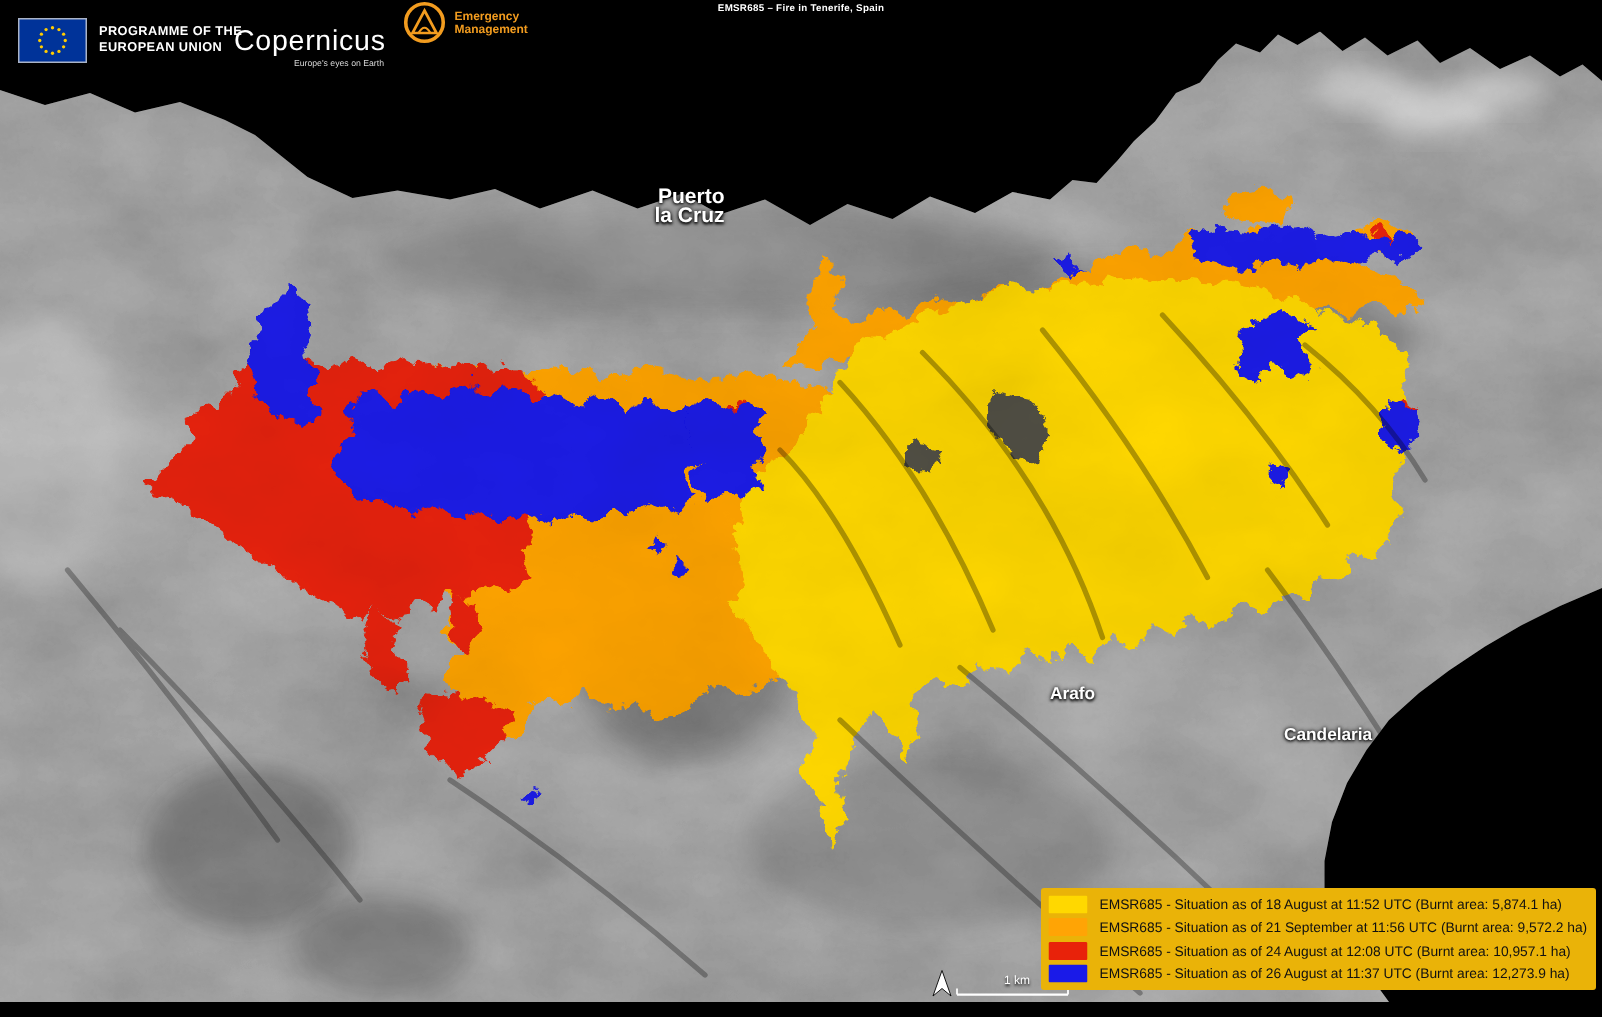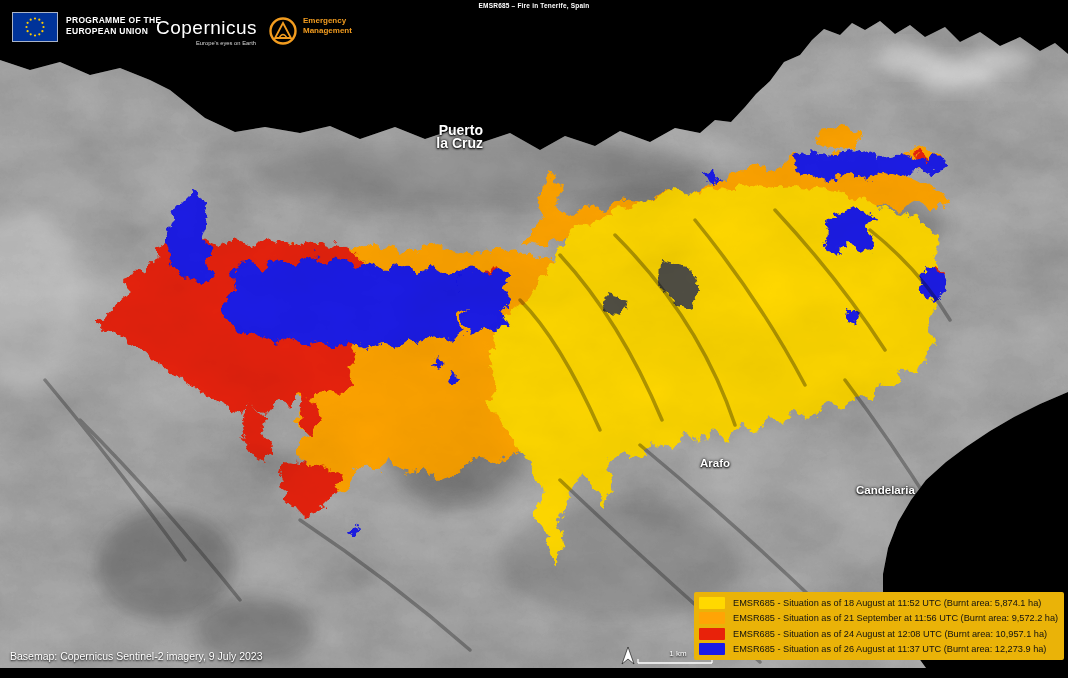--- a/index.html
+++ b/index.html
@@ -6,21 +6,21 @@
   #stage{position:relative;width:1068px;height:668px;background:#000;overflow:hidden;
          font-family:"Liberation Sans",sans-serif;}
   #stage svg.map{position:absolute;left:0;top:0;}
   .abs{position:absolute;}
   
   .eu-flag{left:12px;top:12px;}
   .program-text{left:66px;top:15px;color:#fff;font-size:8.5px;font-weight:bold;line-height:10.5px;letter-spacing:.3px;}
   .copernicus{left:156px;top:17px;width:100px;color:#fff;}
   .copernicus .name{font-size:19px;font-weight:400;letter-spacing:.5px;}
   .copernicus .tagline{font-size:5.8px;color:#d8d8d8;text-align:right;margin-top:1px;}
-  .emergency{left:268px;top:16px;display:flex;gap:5px;}
+  .emergency{left:268px;top:0;display:flex;gap:5px;align-items:center;}
   .emergency .txt{color:#f29c1f;font-size:8px;font-weight:bold;line-height:9.5px;}
   .page-title{left:0;top:2px;width:1068px;text-align:center;color:#fff;font-size:6.5px;font-weight:bold;letter-spacing:.2px;}
   
   .maplabel{color:#fff;font-weight:bold;text-shadow:0 0 3px #000,0 1px 2px #000;}
   .lbl-puerto{left:398px;top:124px;width:85px;text-align:right;font-size:14px;line-height:13px;white-space:pre-line;}
   .lbl-tenerife{left:38px;top:472px;font-size:21px;letter-spacing:2.5px;color:rgba(205,205,205,.55);
                 text-shadow:none;font-weight:bold;}
   .lbl-arafo{left:700px;top:457px;width:60px;text-align:left;font-size:11.5px;}
   .lbl-candelaria{left:856px;top:484px;width:75px;text-align:left;font-size:11.5px;}
   
@@ -228,19 +228,18 @@
       <span class="txt">EMSR685 - Situation as of 24 August at 12:08 UTC (Burnt area: 10,957.1 ha)</span>
     </div>
     <div class="row">
       <svg width="26" height="12">
           <rect width="26" height="12" rx="1" fill="#1A1AE8"></rect>
         </svg>
       <span class="txt">EMSR685 - Situation as of 26 August at 11:37 UTC (Burnt area: 12,273.9 ha)</span>
     </div>
   </div>
 
-  <div class="abs basemap">Basemap: Copernicus Sentinel-2 imagery, 9 July 2023</div>
   <div class="abs scale-label">1 km</div>
   <div class="abs credit-bar">
     <span class="txt">Credit: European Union, Copernicus Emergency Management Service Data</span>
   </div>
 
 </div>
 
 </body></html>

